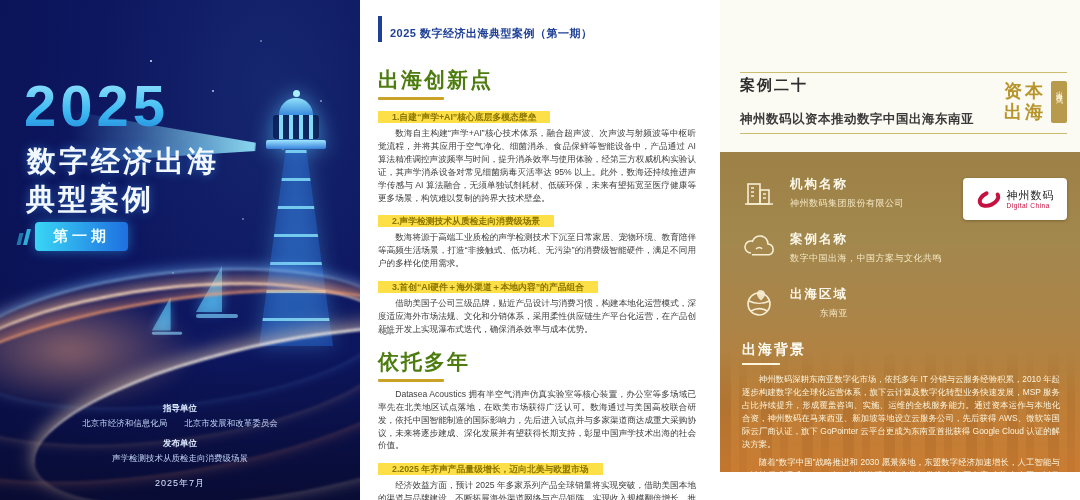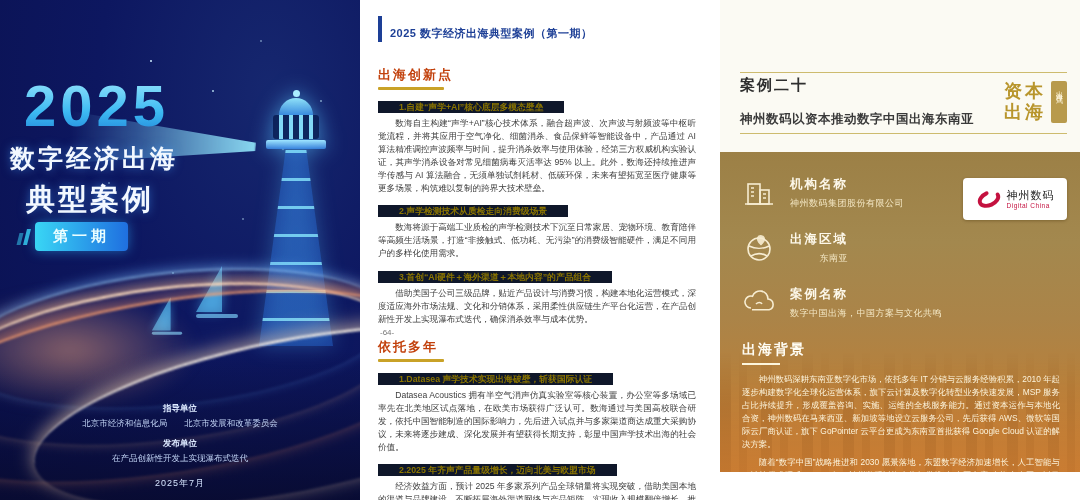--- a/index.html
+++ b/index.html
@@ -10,21 +10,21 @@
   .cover{position:relative;width:360px;height:500px;overflow:hidden;
     background:radial-gradient(ellipse at 75% 18%, #16276f 0%, #0d1760 45%, #0a1150 100%);}
   .stars{position:absolute;inset:0;pointer-events:none;}
   .stars::before{content:"";position:absolute;left:150px;top:60px;width:2px;height:2px;border-radius:50%;
     background:#cfeeff;box-shadow:62px 30px 0 rgba(200,240,255,.85),132px 88px 1px rgba(180,230,255,.6),
     92px 158px 0 rgba(200,240,255,.5),-42px 122px 0 rgba(200,240,255,.45),22px 212px 0 rgba(160,220,255,.5),
     170px 40px 0 rgba(200,240,255,.6),110px -20px 0 rgba(200,240,255,.5);}
   .cover-year{position:absolute;left:24px;top:72px;font-size:58px;font-weight:bold;letter-spacing:4px;
     background:linear-gradient(180deg,#a5ecff 0%,#3cb9f2 60%,#1e7fd6 100%);
     -webkit-background-clip:text;background-clip:text;color:transparent;text-align:center;}
-  .cover-t1{position:absolute;left:10px;top:142px;font-size:25px;font-weight:bold;color:#f2f8ff;letter-spacing:3px;
+  .cover-t1{position:absolute;left:27px;top:142px;font-size:29px;font-weight:bold;color:#f2f8ff;letter-spacing:3px;
     text-shadow:0 0 10px rgba(70,160,255,.55);}
   .cover-t2{position:absolute;left:26px;top:180px;font-size:29px;font-weight:bold;color:#f2f8ff;letter-spacing:3px;
     text-shadow:0 0 10px rgba(70,160,255,.55);}
   .issue-wrap{position:absolute;left:18px;top:222px;display:flex;align-items:center;}
   .issue-bars{display:flex;gap:3px;margin-right:6px;}
   .issue-bars i{display:block;width:4px;height:16px;background:#35c8ef;transform:skewX(-14deg);opacity:.85;}
   .issue-bars i:first-child{height:12px;opacity:.55;margin-top:4px;}
   .issue-badge{background:linear-gradient(90deg,#39d6f5,#1f6fe0);color:#eafeff;font-size:15px;font-weight:bold;
     letter-spacing:4px;padding:5px 18px;border-radius:4px;box-shadow:0 0 12px rgba(50,180,255,.5);}
   
@@ -68,26 +68,26 @@
   .cf-label{font-size:8.5px;font-weight:bold;margin-top:8px;color:#dce9ff;}
   .cf-orgs{font-size:8.5px;margin-top:3px;color:#c2d4f5;}
   .cf-date{font-size:9px;margin-top:12px;color:#d5e4ff;letter-spacing:1px;}
 
   
   .page-mid{position:relative;width:360px;height:353px;background:#ffffff;box-sizing:border-box;
     padding:16px 24px 0 18px;}
   .mid-header{display:flex;align-items:center;}
   .mid-header .bar{width:4px;height:26px;background:#1d3f96;margin-right:8px;}
   .mid-header .txt{font-size:11px;font-weight:bold;color:#1d3f96;letter-spacing:.5px;padding-top:8px;}
-  .sec-title{font-size:13px;font-weight:bold;color:#c2410c;letter-spacing:2px;}
+  .sec-title{font-size:21px;font-weight:bold;color:#4d7c0f;letter-spacing:2px;}
   .sec-underline{width:66px;height:3px;background:#c9a227;margin-top:3px;border-radius:1px;}
   .sec1{margin-top:24px;}
   .sec2{margin-top:12px;}
-  .item-head{display:inline;font-size:8.8px;font-weight:bold;color:#8a7400;background:#0f172a;
-    padding:1px 21px;line-height:1.6;}
+  .item-head{display:inline;font-size:8.8px;font-weight:bold;color:#8a7400;background:#fde047;
+    padding:1px 14px;line-height:1.6;}
   .item-body{font-size:8.6px;color:#3d3d3d;line-height:1.5;text-align:justify;text-indent:2em;
     margin:3px 0 5px 0;}
   .item{margin-top:6px;}
   .page-num{position:absolute;left:20px;bottom:16px;font-size:8px;color:#777;}
 
   
   .page-case{position:relative;width:360px;height:472px;background:#fbfaf3;}
   .case-line{position:absolute;left:20px;right:13px;border-top:1.5px solid #cdbB6e;}
   .line-top{top:72px;}
   .line-bot{top:133px;}
@@ -162,21 +162,21 @@
           <i></i>
           <i></i>
         </span>
       <span class="issue-badge">第一期</span>
     </div>
 
     <div class="cover-foot">
       <div class="cf-label">指导单位</div>
       <div class="cf-orgs">北京市经济和信息化局　　北京市发展和改革委员会</div>
       <div class="cf-label">发布单位</div>
-      <div class="cf-orgs">在产品创新性开发上实现瀑布式迭代</div>
+      <div class="cf-orgs">声学检测技术从质检走向消费级场景</div>
       <div class="cf-date">2025年7月</div>
     </div>
   </div>
 
   <div class="page-mid">
     <div class="mid-header">
       <div class="bar"></div>
       <div class="txt">2025 数字经济出海典型案例（第一期）</div>
     </div>
 
@@ -194,21 +194,20 @@
       <div class="item">
         <span class="item-head">3.首创“AI硬件＋海外渠道＋本地内容”的产品组合</span>
         <div class="item-body">借助美国子公司三级品牌，贴近产品设计与消费习惯，构建本地化运营模式，深度适应海外市场法规、文化和分销体系，采用柔性供应链生产平台化运营，在产品创新性开发上实现瀑布式迭代，确保消杀效率与成本优势。</div>
       </div>
     </div>
 
     <div class="sec2">
       <div class="sec-title">依托多年</div>
       <div class="sec-underline"></div>
       <div class="item">
-        <span class="item-head">1.Datasea 声学技术实现出海破壁，斩获国际认证</span>
         <div class="item-body">Datasea Acoustics 拥有半空气消声仿真实验室等核心装置，办公室等多场域已率先在北美地区试点落地，在欧美市场获得广泛认可。数海通过与美国高校联合研发，依托中国智能制造的国际影响力，先后进入试点并与多家渠道商达成重大采购协议，未来将逐步建成、深化发展并有望获得长期支持，彰显中国声学技术出海的社会价值。</div>
       </div>
       <div class="item">
         <span class="item-head">2.2025 年齐声产品量级增长，迈向北美与欧盟市场</span>
         <div class="item-body">经济效益方面，预计 2025 年多家系列产品全球销量将实现突破，借助美国本地的渠道与品牌建设，不断拓展海外渠道网络与产品矩阵，实现收入规模翻倍增长，推动公司整体估值提升，吸引更多国际投资者关注，并持续深化与海外头部渠道伙伴在产品与高端价值链上的联动，为国际市场注入增长动能。</div>
       </div>
 
     </div>
 
     <div class="page-num">-64-</div>
@@ -256,41 +255,41 @@
         </span>
         <span>
           <div class="info-label">机构名称</div>
           <div class="info-value">神州数码集团股份有限公司</div>
         </span>
       </div>
 
       <div class="info-row">
         <span class="info-icon">
           <svg viewBox="0 0 34 34" fill="none" stroke="#f7edd2" stroke-width="1.6">
+            <path d="M9 22a6 6 0 1 1 1.5-11.8A8 8 0 0 1 26 13a5.5 5.5 0 0 1 1 10.8H10"></path>
+            <path d="M14 18c2-2 5-2 6 0"></path>
+          </svg>
+        </span>
+        <span>
+          <div class="info-label">案例名称</div>
+          <div class="info-value">数字中国出海，中国方案与文化共鸣</div>
+        </span>
+      </div>
+
+      <div class="info-row">
+        <span class="info-icon">
+          <svg viewBox="0 0 34 34" fill="none" stroke="#f7edd2" stroke-width="1.6">
             <circle cx="17" cy="18" r="11"></circle>
             <path d="M7 15c6 3 14 3 20 0M9 25c5-3 11-3 16 0"></path>
             <path d="M15 6.5a4.2 4.2 0 0 1 8 2c0 2.8-4 6-4 6s-4-3.2-4-6z" fill="#f7edd2" stroke="none" opacity=".9"></path>
           </svg>
         </span>
         <span>
           <div class="info-label">出海区域</div>
           <div class="info-value">东南亚</div>
-        </span>
-      </div>
-
-      <div class="info-row">
-        <span class="info-icon">
-          <svg viewBox="0 0 34 34" fill="none" stroke="#f7edd2" stroke-width="1.6">
-            <path d="M9 22a6 6 0 1 1 1.5-11.8A8 8 0 0 1 26 13a5.5 5.5 0 0 1 1 10.8H10"></path>
-            <path d="M14 18c2-2 5-2 6 0"></path>
-          </svg>
-        </span>
-        <span>
-          <div class="info-label">案例名称</div>
-          <div class="info-value">数字中国出海，中国方案与文化共鸣</div>
         </span>
       </div>
 
       <div class="bg-sec">
         <div class="bg-title">出海背景</div>
         <div class="bg-underline"></div>
         <div class="bg-para">神州数码深耕东南亚数字化市场，依托多年 IT 分销与云服务经验积累，2010 年起逐步构建数字化全球化运营体系，旗下云计算及数字化转型业务快速发展，MSP 服务占比持续提升，形成覆盖咨询、实施、运维的全栈服务能力。通过资本运作与本地化合资，神州数码在马来西亚、新加坡等地设立云服务公司，先后获得 AWS、微软等国际云厂商认证，旗下 GoPointer 云平台更成为东南亚首批获得 Google Cloud 认证的解决方案。</div>
         <div class="bg-para">随着“数字中国”战略推进和 2030 愿景落地，东盟数字经济加速增长，人工智能与云计算需求旺盛。2024 年，神州数码以资本为纽带推动“中国方案”出海东南亚，以马来西亚自建云为支点，联合当地伙伴共建数据中心与 AI 算力平台，为区域客户提供从基础设施到行业应用的一体化服务，并于上半年实现突破，以“资本＋技术”双轮驱动，加速企业全球化布局。</div>
       </div>
     </div>

